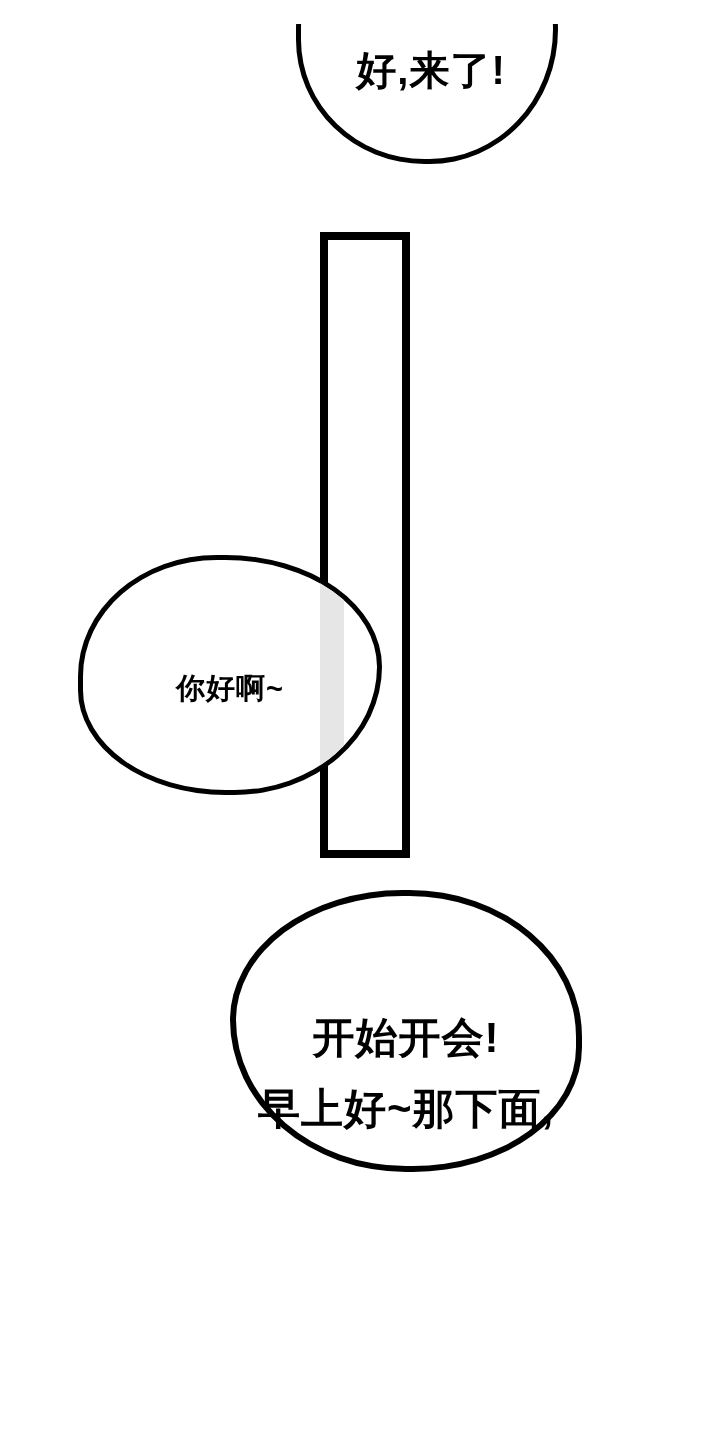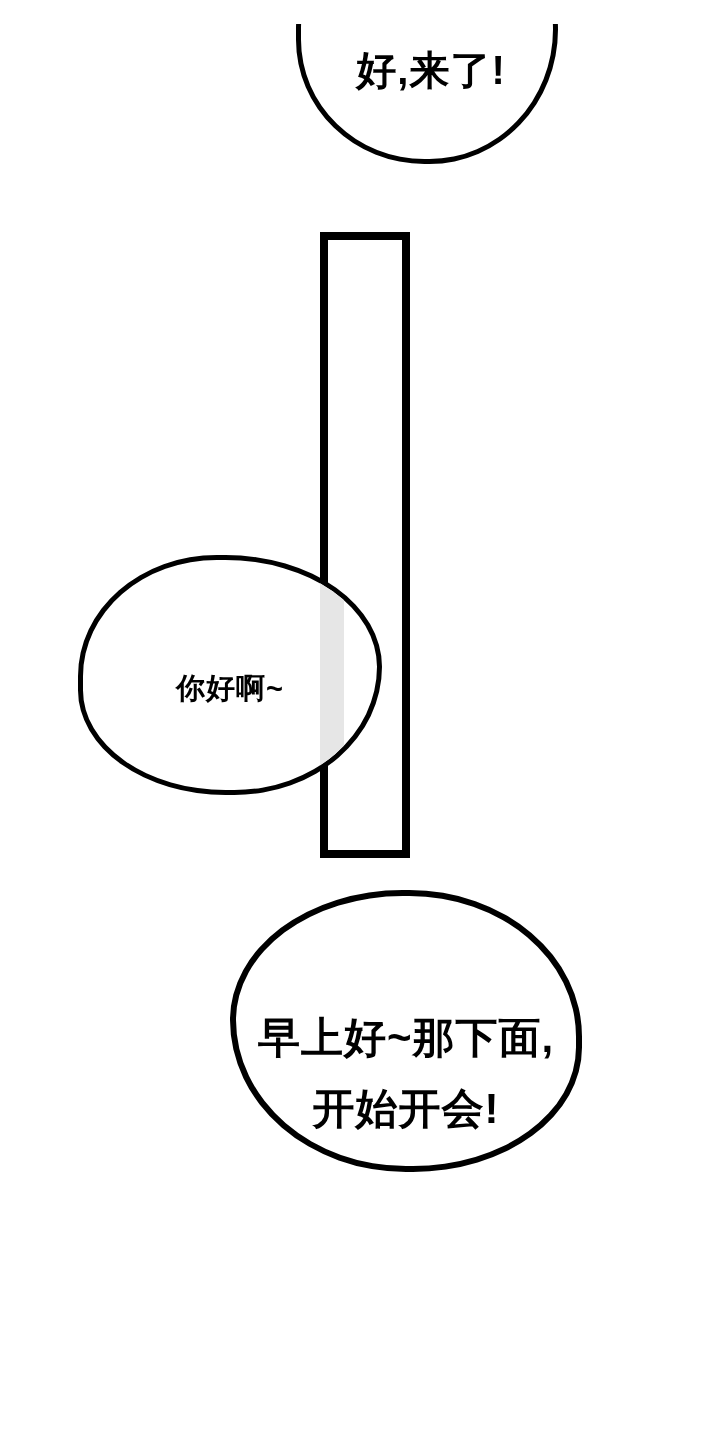--- a/index.html
+++ b/index.html
@@ -91,22 +91,22 @@
 
   <div class="panel-frame"></div>
 
   <div class="bubble bubble-middle">
     <div class="overlap-strip" style="background: rgb(230, 230, 230);"></div>
   </div>
   <div class="bubble-text bubble-middle-text">你好啊~</div>
 
   <div class="bubble bubble-bottom"></div>
   <div class="bubble-text bubble-bottom-text">
+    <div>开始开会!</div>
     <div>早上好~那下面,</div>
-    <div>开始开会!</div>
   </div>
 
   <div class="next-panel" style="border-top-color: rgb(0, 0, 0);">
       <div class="seg" style="left: 0px; width: 14px; background: rgb(181, 175, 169);"></div>
       <div class="seg" style="left: 14px; width: 7px; background: rgb(85, 80, 74);"></div>
       <div class="seg" style="left: 21px; width: 49px; background: rgb(207, 201, 195);"></div>
       <div class="seg" style="left: 70px; width: 4px; background: rgb(62, 58, 53);"></div>
       <div class="seg" style="left: 74px; width: 72px; background: rgb(247, 245, 242);"></div>
       <div class="seg" style="left: 146px; width: 18px; background: rgb(237, 211, 174);"></div>
       <div class="seg" style="left: 164px; width: 12px; background: rgb(244, 239, 231);"></div>

